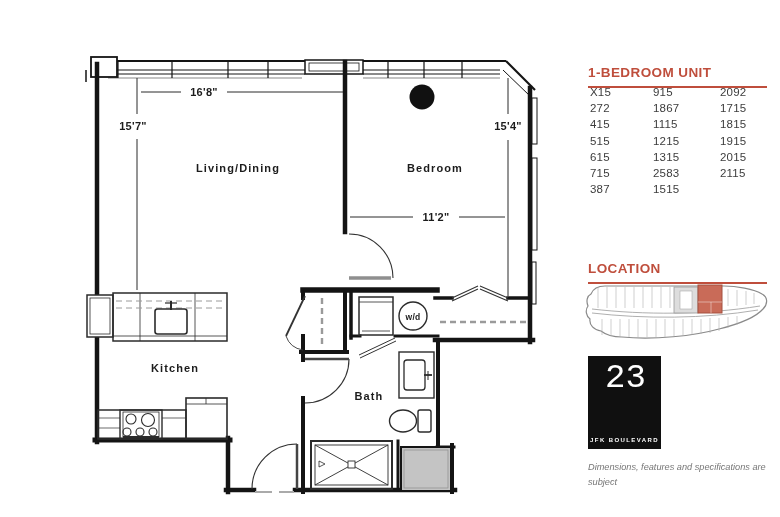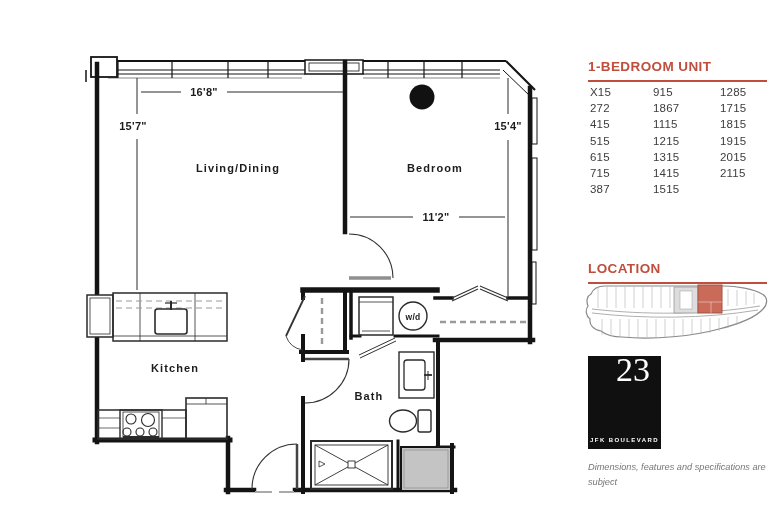--- a/index.html
+++ b/index.html
@@ -22,21 +22,21 @@
   .unit-grid{
     position:absolute;left:590px;top:86px;width:179px;
     display:grid;grid-template-columns:63px 67px 49px;grid-auto-rows:16.2px;
     font-size:11.5px;color:#3d3d3d;letter-spacing:.2px;
   }
   .loc-map{position:absolute;left:584px;top:282px;width:188px;height:60px}
   .logo{
     position:absolute;left:588px;top:356px;width:73px;height:93px;background:#101010;color:#fff;
   }
   .logo-nums{
-    padding:0 0 0 17px;font-family:Liberation Serif, serif;font-size:34px;line-height:27px;text-align:center;
+    padding:9px 0 0 17px;font-family:Liberation Mono, monospace;font-size:34px;line-height:27px;
   }
   .logo-nums .l2{margin-left:-4px}
   .logo-sub{
     position:absolute;bottom:6px;left:0;right:0;text-align:center;
     font-size:6px;font-weight:bold;letter-spacing:1.4px;color:#fff;
   }
   .disclaimer{
     position:absolute;left:588px;top:460px;width:188px;
     font-size:9.2px;font-style:italic;color:#767676;line-height:14.7px;
   }
@@ -194,40 +194,40 @@
   <text class="dim-label" x="508" y="130">15'4"</text>
   <text class="dim-label" x="436" y="221">11'2"</text>
 
   <text class="room-label" x="238" y="172">Living/Dining</text>
   <text class="room-label" x="435" y="172">Bedroom</text>
   <text class="room-label" x="175" y="372">Kitchen</text>
   <text class="room-label" x="369" y="400">Bath</text>
   <text class="wd-label" x="413" y="320">w/d</text>
 </svg>
 
-<div class="side-title" style="top:59px">1-BEDROOM UNIT</div>
+<div class="side-title" style="top:65px">1-BEDROOM UNIT</div>
 
 <div class="unit-grid">
   <span>X15</span>
   <span>915</span>
-  <span>1285</span>
+  <span>2092</span>
   <span>272</span>
   <span>1867</span>
   <span>1715</span>
   <span>415</span>
   <span>1115</span>
   <span>1815</span>
   <span>515</span>
   <span>1215</span>
   <span>1915</span>
   <span>615</span>
   <span>1315</span>
   <span>2015</span>
   <span>715</span>
-  <span>1415</span>
+  <span>2583</span>
   <span>2115</span>
   <span>387</span>
   <span>1515</span>
   <span></span>
 </div>
 
 <div class="side-title" style="top:261px">LOCATION</div>
 
 <svg class="loc-map" viewBox="0 0 188 60">
   <path d="M21,4 C14,4 9,7 7,12 C3,14 2,19 4,24 C1,28 2,34 6,37 C5,43 10,48 17,49

